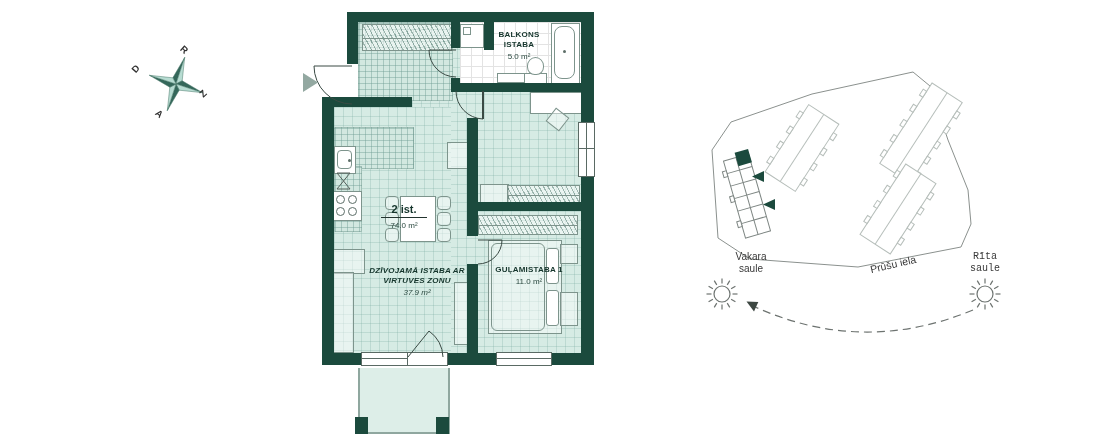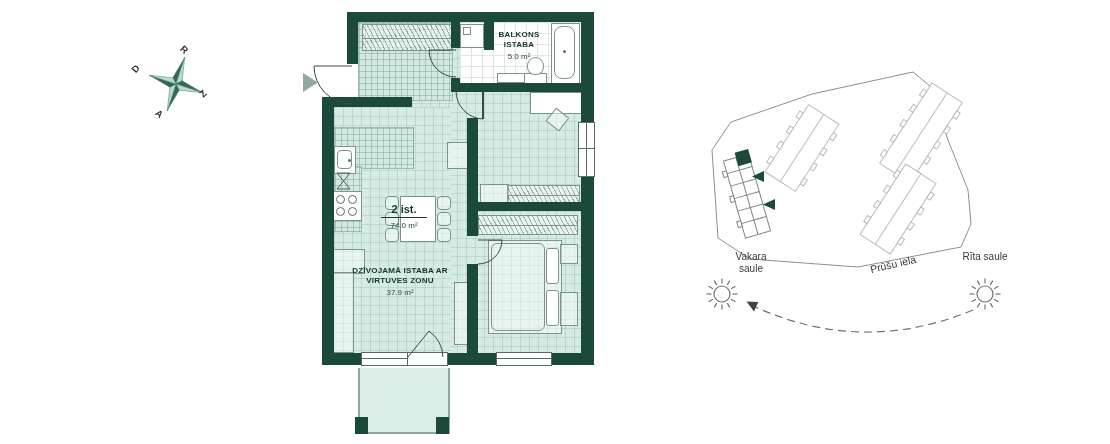--- a/index.html
+++ b/index.html
@@ -148,36 +148,40 @@
     <div class="window" style="left:578px;top:122px;width:15px;height:53px;">
       <div class="mid" style="top:0;bottom:0;left:7px;width:1px;"></div>
       <div class="mid" style="left:0;right:0;top:25px;height:1px;"></div>
     </div>
   </div>
 
   <div class="rlabel" style="left:494px;top:30px;width:50px;">
     <span>BALKONS ISTABA</span>
     <span class="area">5.0 m²</span>
   </div>
-  <div class="rlabel" style="left:352px;top:266px;width:96px;">
+  <div class="rlabel" style="left:479px;top:265px;width:100px;">
+    <span>GUĻAMISTABA 1</span>
+    <span class="area">11.0 m²</span>
+  </div>
+  <div class="rlabel" style="left:369px;top:266px;width:96px;font-style:italic;">
     <span>DZĪVOJAMĀ ISTABA AR VIRTUVES ZONU</span>
     <span class="area">37.9 m²</span>
   </div>
   <div class="summary" style="left:381px;top:203px;width:46px;">
     <span class="t">2 ist.</span>
     <span class="area">74.0 m²</span>
   </div>
 
   <div class="clabel" style="left:181px;top:44px;transform:rotate(42deg);">R</div>
   <div class="clabel" style="left:132px;top:63px;transform:rotate(-48deg);">D</div>
   <div class="clabel" style="left:200px;top:88px;transform:rotate(-44deg);">Z</div>
   <div class="clabel" style="left:156px;top:108px;transform:rotate(40deg);">A</div>
 
   <div class="sitelabel" style="left:699px;top:251px;width:46px;margin-left:29px;">Vakara saule</div>
-  <div class="sitelabel" style="left:962px;top:251px;width:46px;">Rīta saule</div>
+  <div class="sitelabel" style="left:962px;top:251px;width:46px;font-family:Liberation Mono, monospace;">Rīta saule</div>
   <div class="sitelabel" style="left:853px;top:258px;width:80px;transform:rotate(-13deg);font-size:10.5px;">Prūšu iela</div>
 
   <svg class="overlay" width="1110" height="444" viewBox="0 0 1110 444">
 
     <g stroke="#3a4a44" stroke-width="1" fill="none">
       <path d="M352,66 L314,66"></path>
       <path d="M314,66 A38,38 0 0 0 352,104"></path>
       <path d="M456,50 L429,50"></path>
       <path d="M429,50 A27,27 0 0 0 456,77"></path>
       <path d="M483,91 L483,119" stroke-width="2"></path>

